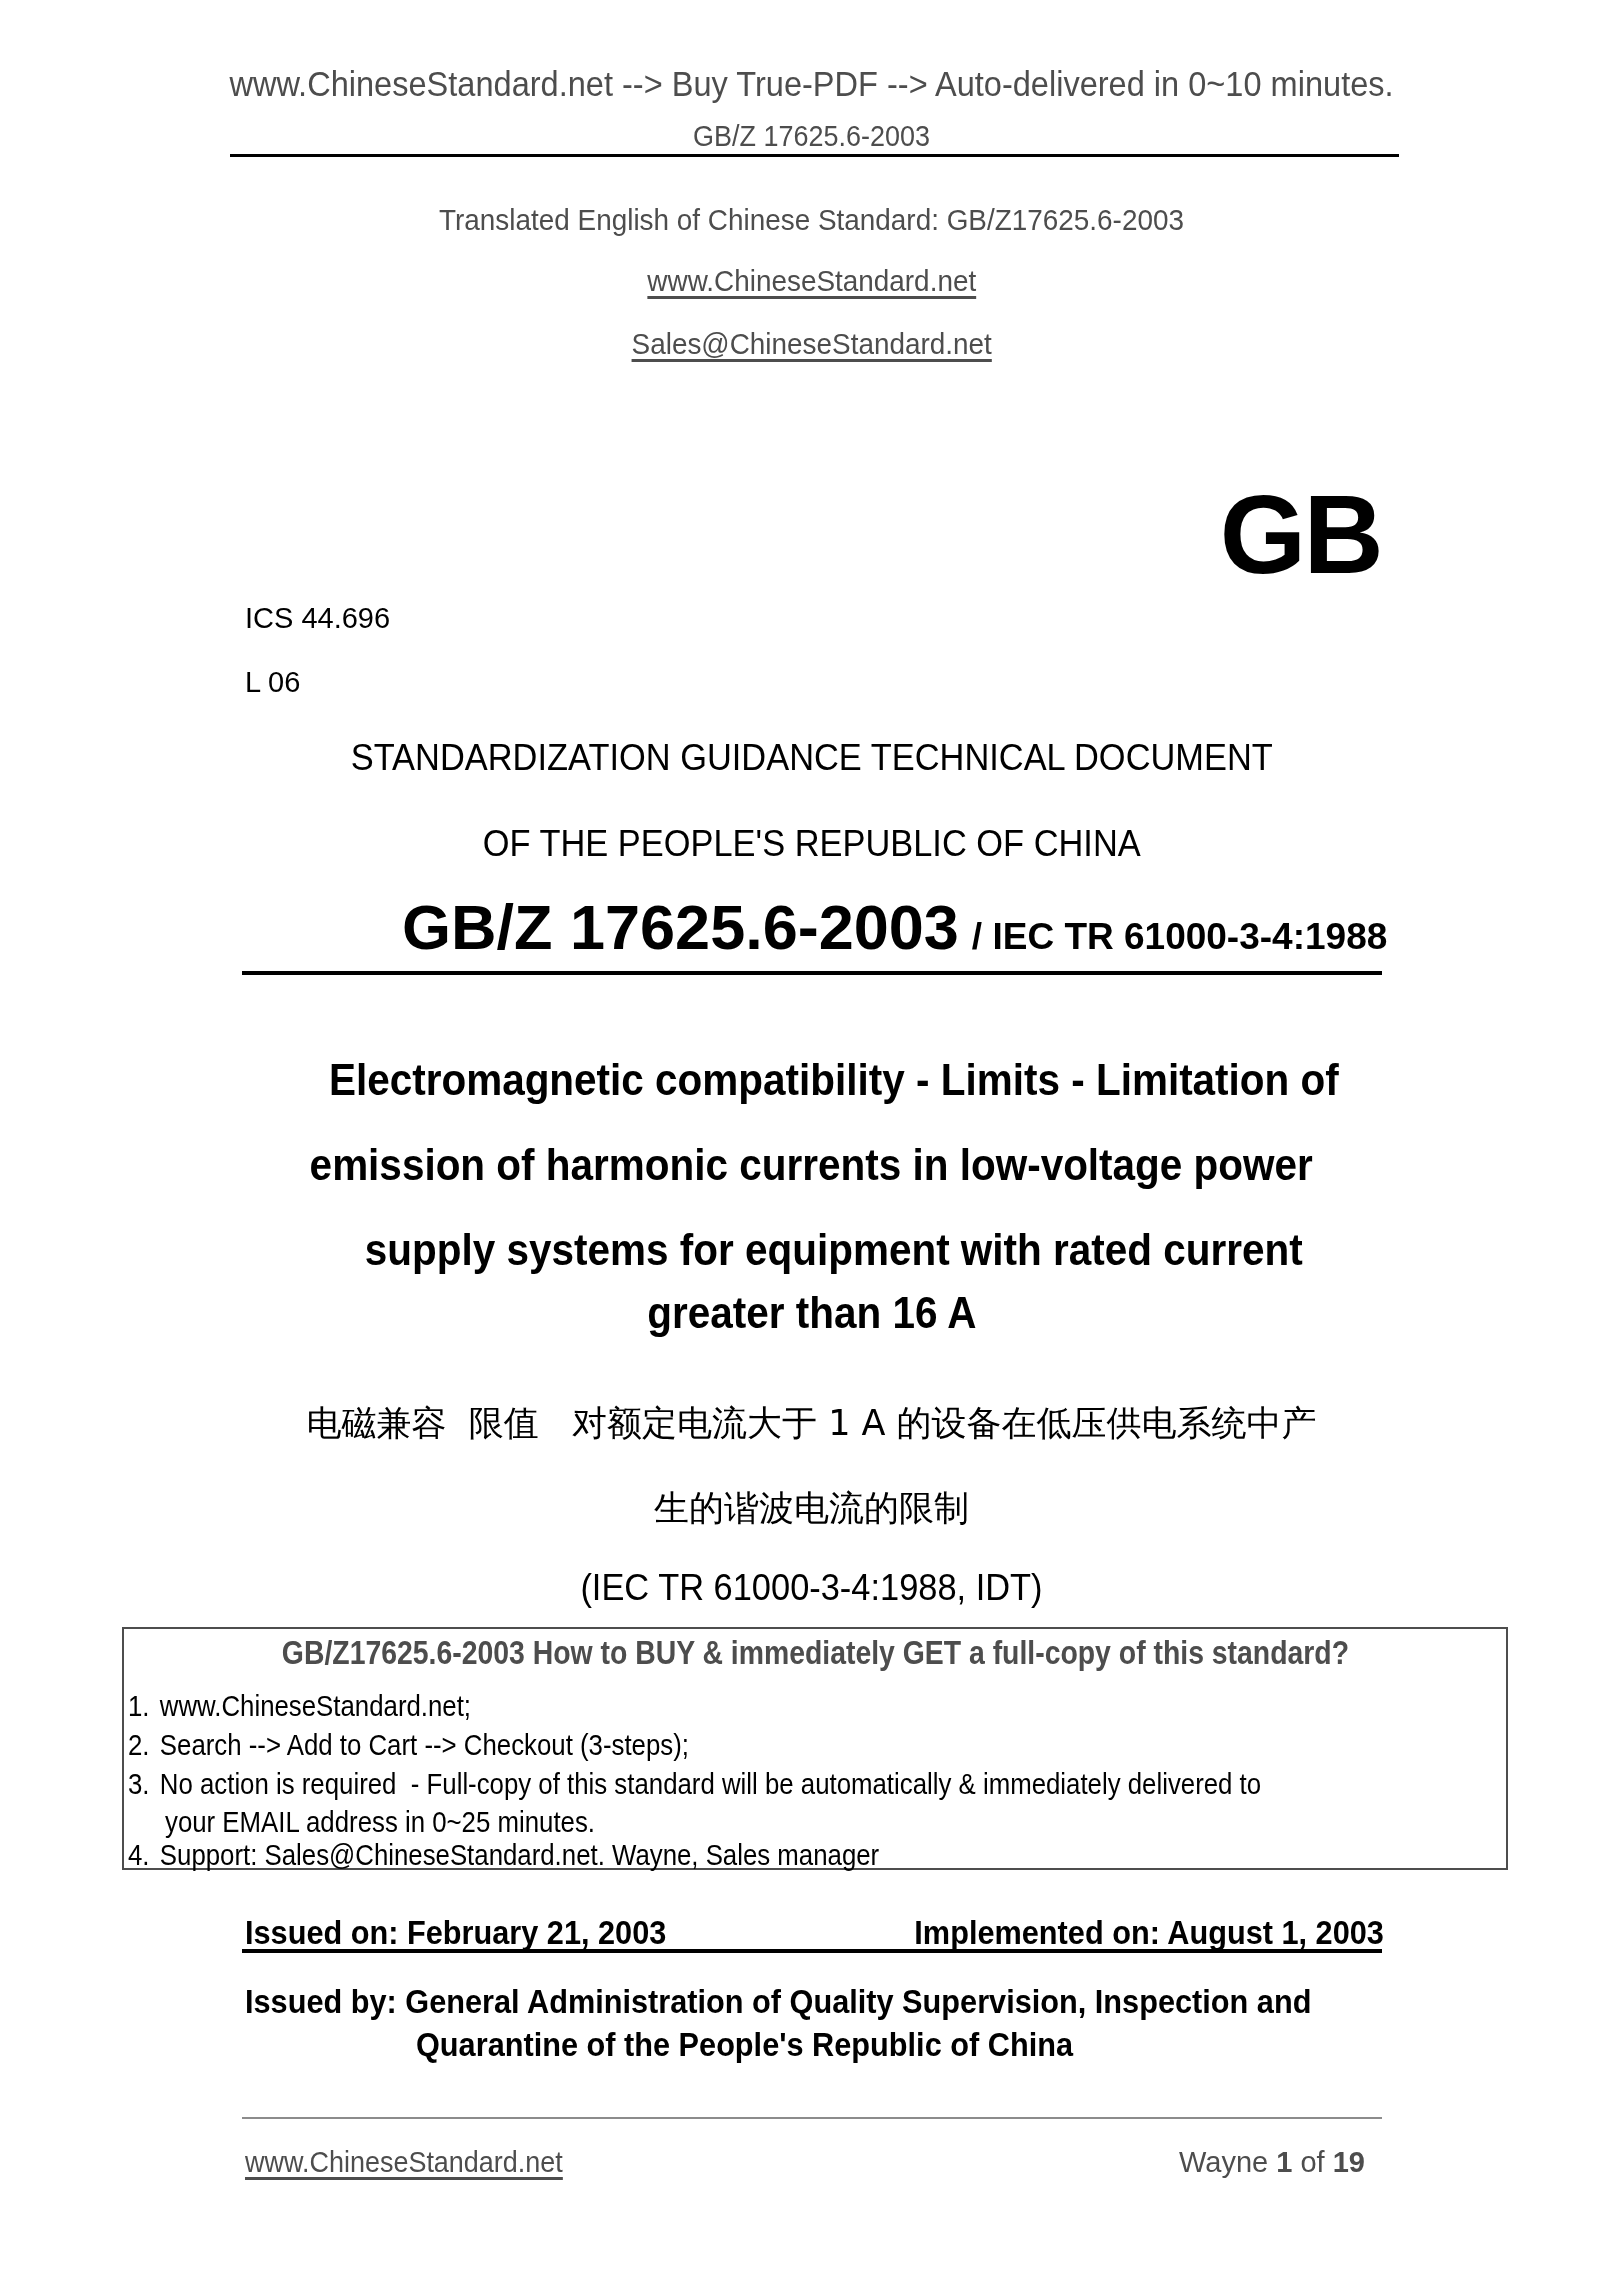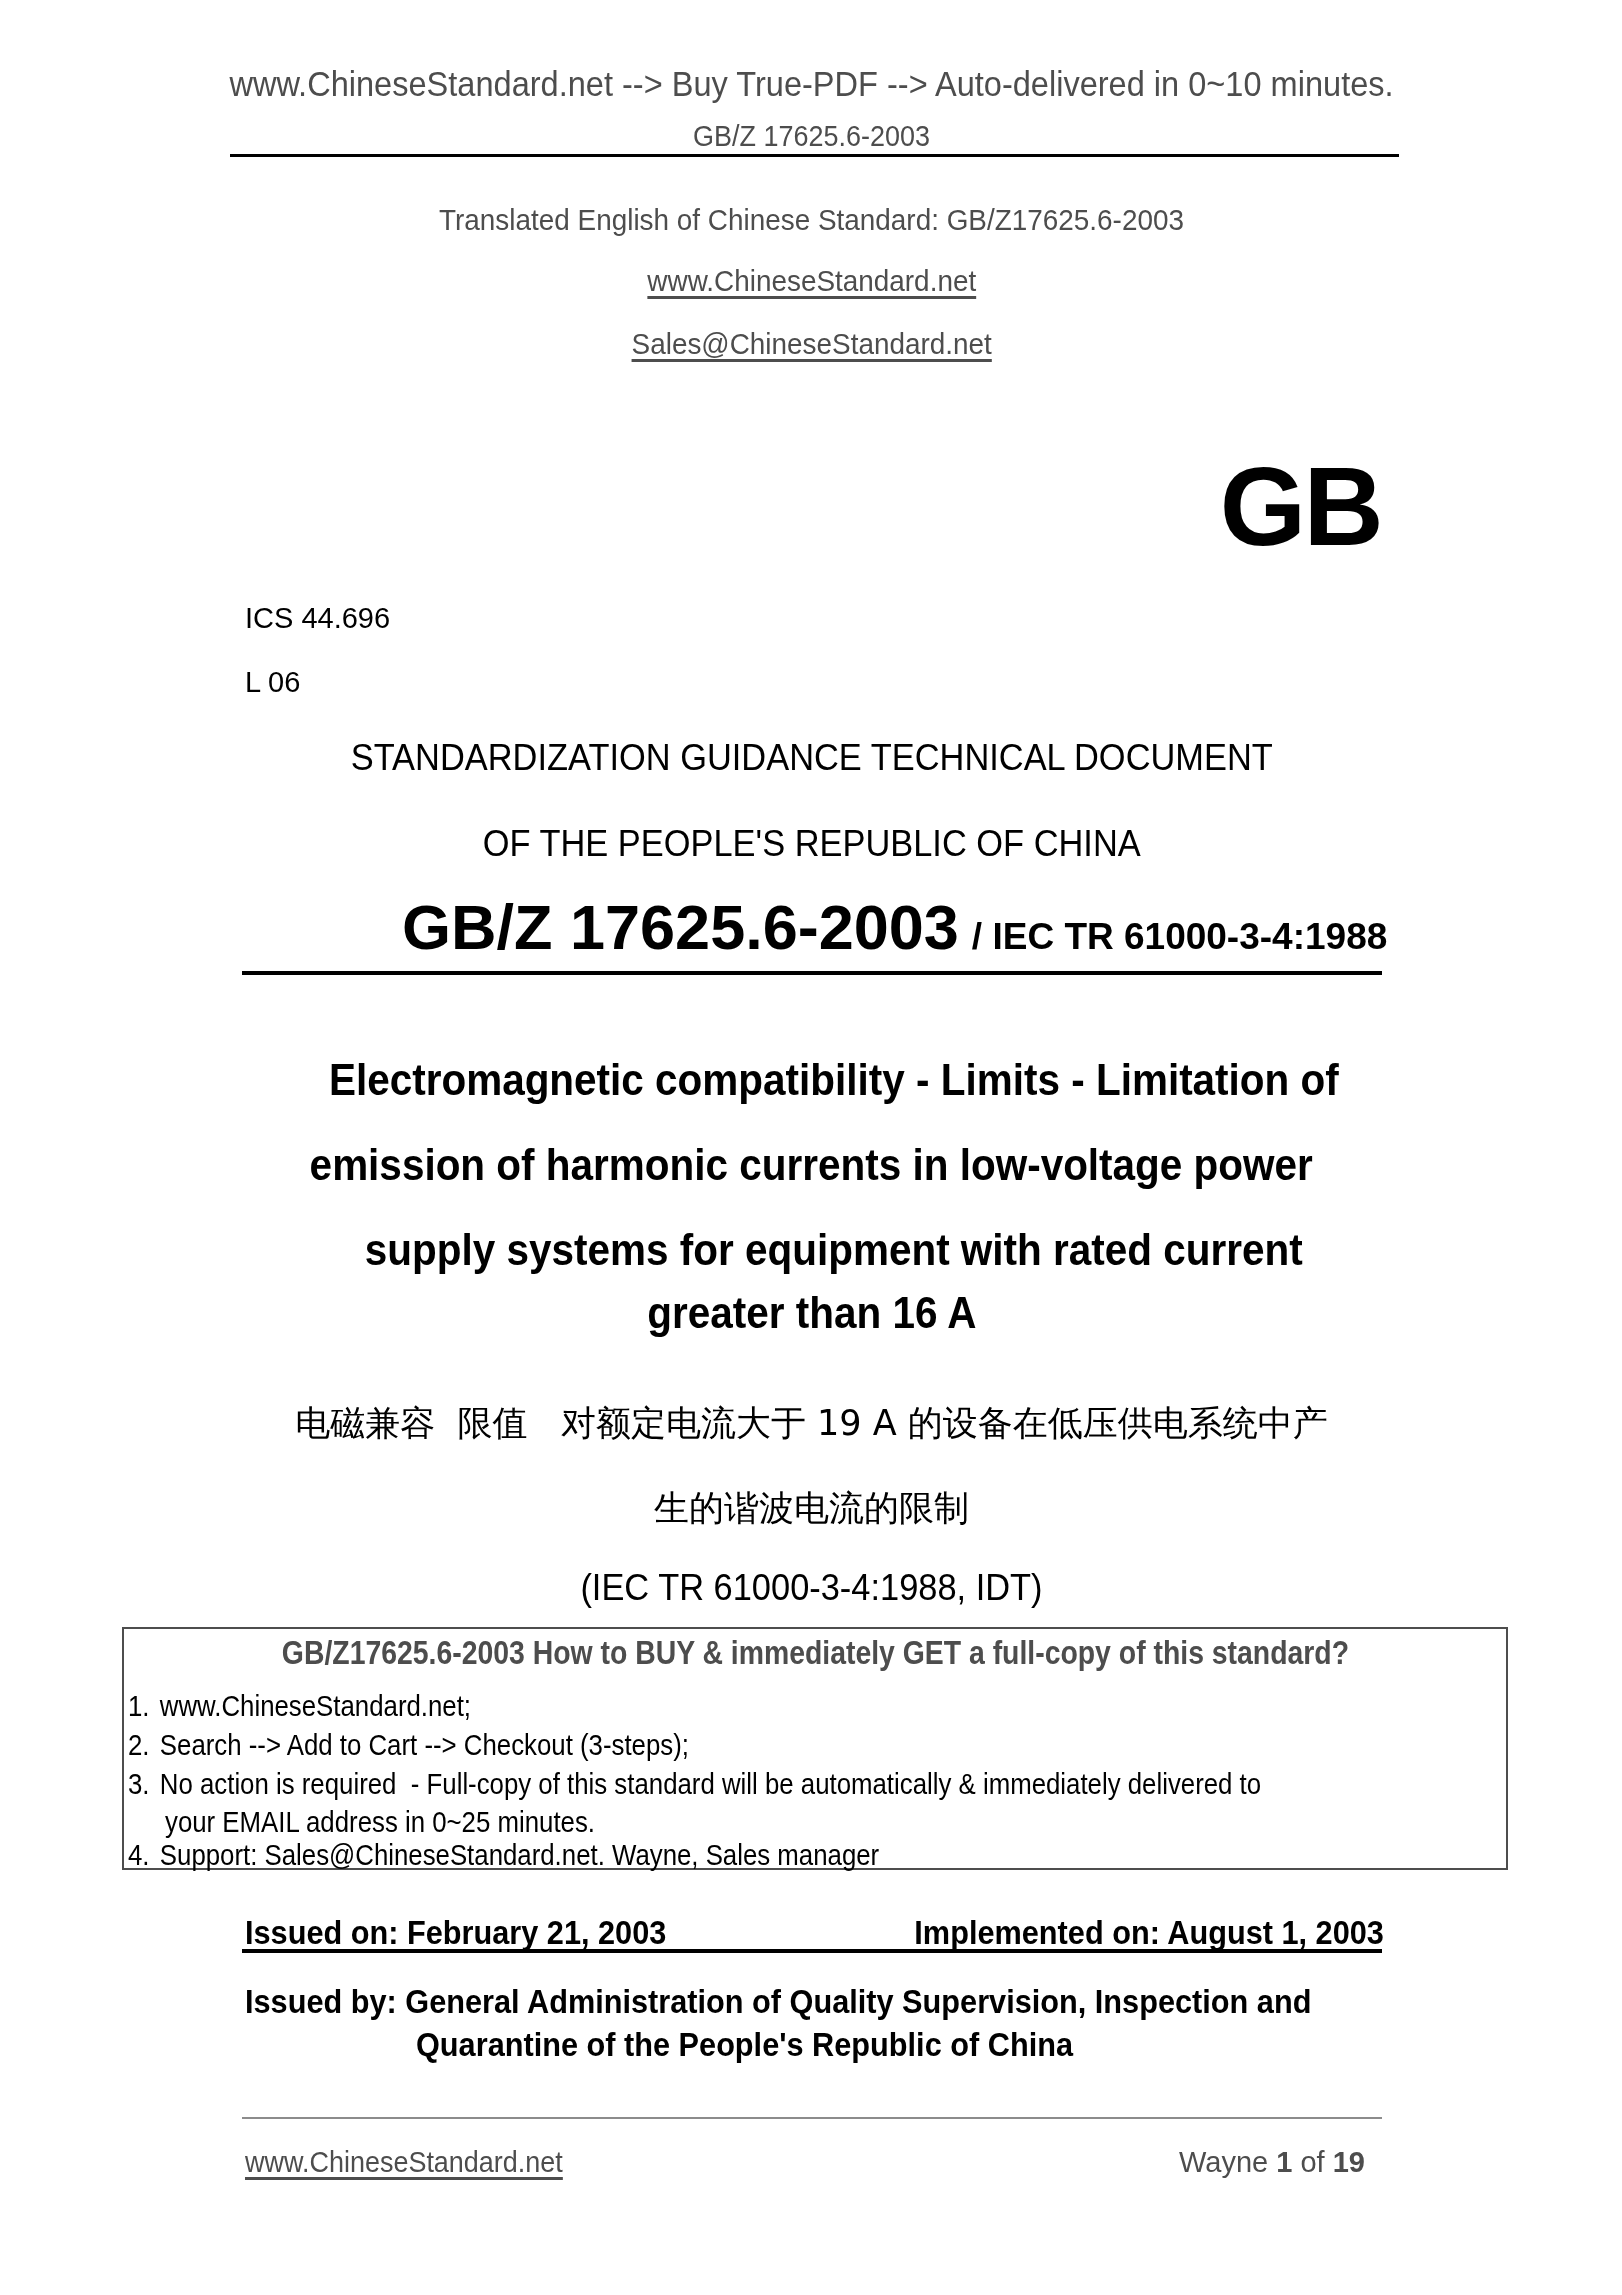--- a/index.html
+++ b/index.html
@@ -11,21 +11,21 @@
   #top-banner { top: 64px; font-size: 35px; letter-spacing: 0px; transform: scaleX(0.93); transform-origin: center; }
   #top-docno { top: 120px; font-size: 29px; transform: scaleX(0.93); transform-origin: center; }
   #top-rule { left: 230px; width: 1169px; top: 154px; height: 2.6px; background: #000; }
 
   #translated { top: 203px; font-size: 30px; transform: scaleX(0.93); transform-origin: center; }
   .link { text-decoration: underline; text-decoration-thickness: 2.6px; text-underline-offset: 5.2px; }
   #site-link { top: 264px; font-size: 30px; }
   #sales-link { top: 327px; font-size: 30px; }
   #site-link span, #sales-link span { display: inline-block; transform: scaleX(0.93); }
 
-  #gb-mark { right: 242px; top: 443px; font-size: 111px; font-weight: bold; letter-spacing: -2.6px; }
+  #gb-mark { right: 242px; top: 471px; font-size: 111px; font-weight: bold; letter-spacing: -2.6px; }
   #ics { left: 245px; top: 602px; font-size: 29px; }
   #lcode { left: 245px; top: 666px; font-size: 29px; }
 
   #heading1 { top: 737px; font-size: 37px; }
   #heading2 { top: 823px; font-size: 37px; }
   #heading1 span, #heading2 span { display: inline-block; transform: scaleX(0.93); }
 
   #std-number { left: 402px; top: 891px; white-space: nowrap; }
   #std-number .main { font-size: 63px; font-weight: bold; }
   #std-number .sub { font-size: 37px; font-weight: bold; margin-left: 13px; }
@@ -96,21 +96,21 @@
 <div id="std-number" class="abs">
   <span class="main">GB/Z 17625.6-2003</span><span class="sub">/ IEC TR 61000-3-4:1988</span>
 </div>
 <div id="title-rule" class="abs"></div>
 
 <div id="title1" class="abs center title-line"><span>Electromagnetic compatibility - Limits - Limitation of</span></div>
 <div id="title2" class="abs center title-line"><span>emission of harmonic currents in low-voltage power</span></div>
 <div id="title3" class="abs center title-line"><span>supply systems for equipment with rated current</span></div>
 <div id="title4" class="abs center title-line"><span>greater than 16 A</span></div>
 
-<div id="cn1" class="abs center cn-line" style="white-space:pre;">电磁兼容  限值   对额定电流大于 19 A 的设备在低压供电系统中产</div>
+<div id="cn1" class="abs center cn-line" style="white-space:pre;">电磁兼容  限值   对额定电流大于 1 A 的设备在低压供电系统中产</div>
 <div id="cn2" class="abs center cn-line">生的谐波电流的限制</div>
 <div id="idt" class="abs center"><span>(IEC TR 61000-3-4:1988, IDT)</span></div>
 
 <div id="buy-box" class="abs">
   <div id="buy-title"><span>GB/Z17625.6-2003 How to BUY &amp; immediately GET a full-copy of this standard?</span></div>
   <div id="buy-1" class="buy-item"><span class="num">1.</span><span>www.ChineseStandard.net;</span></div>
   <div id="buy-2" class="buy-item"><span class="num">2.</span><span>Search --&gt; Add to Cart --&gt; Checkout (3-steps);</span></div>
   <div id="buy-3" class="buy-item" style="white-space:pre;"><span class="num">3.</span><span>No action is required  - Full-copy of this standard will be automatically &amp; immediately delivered to</span></div>
   <div id="buy-3b" class="buy-item"><span>your EMAIL address in 0~25 minutes.</span></div>
   <div id="buy-4" class="buy-item"><span class="num">4.</span><span>Support: Sales@ChineseStandard.net. Wayne, Sales manager</span></div>

